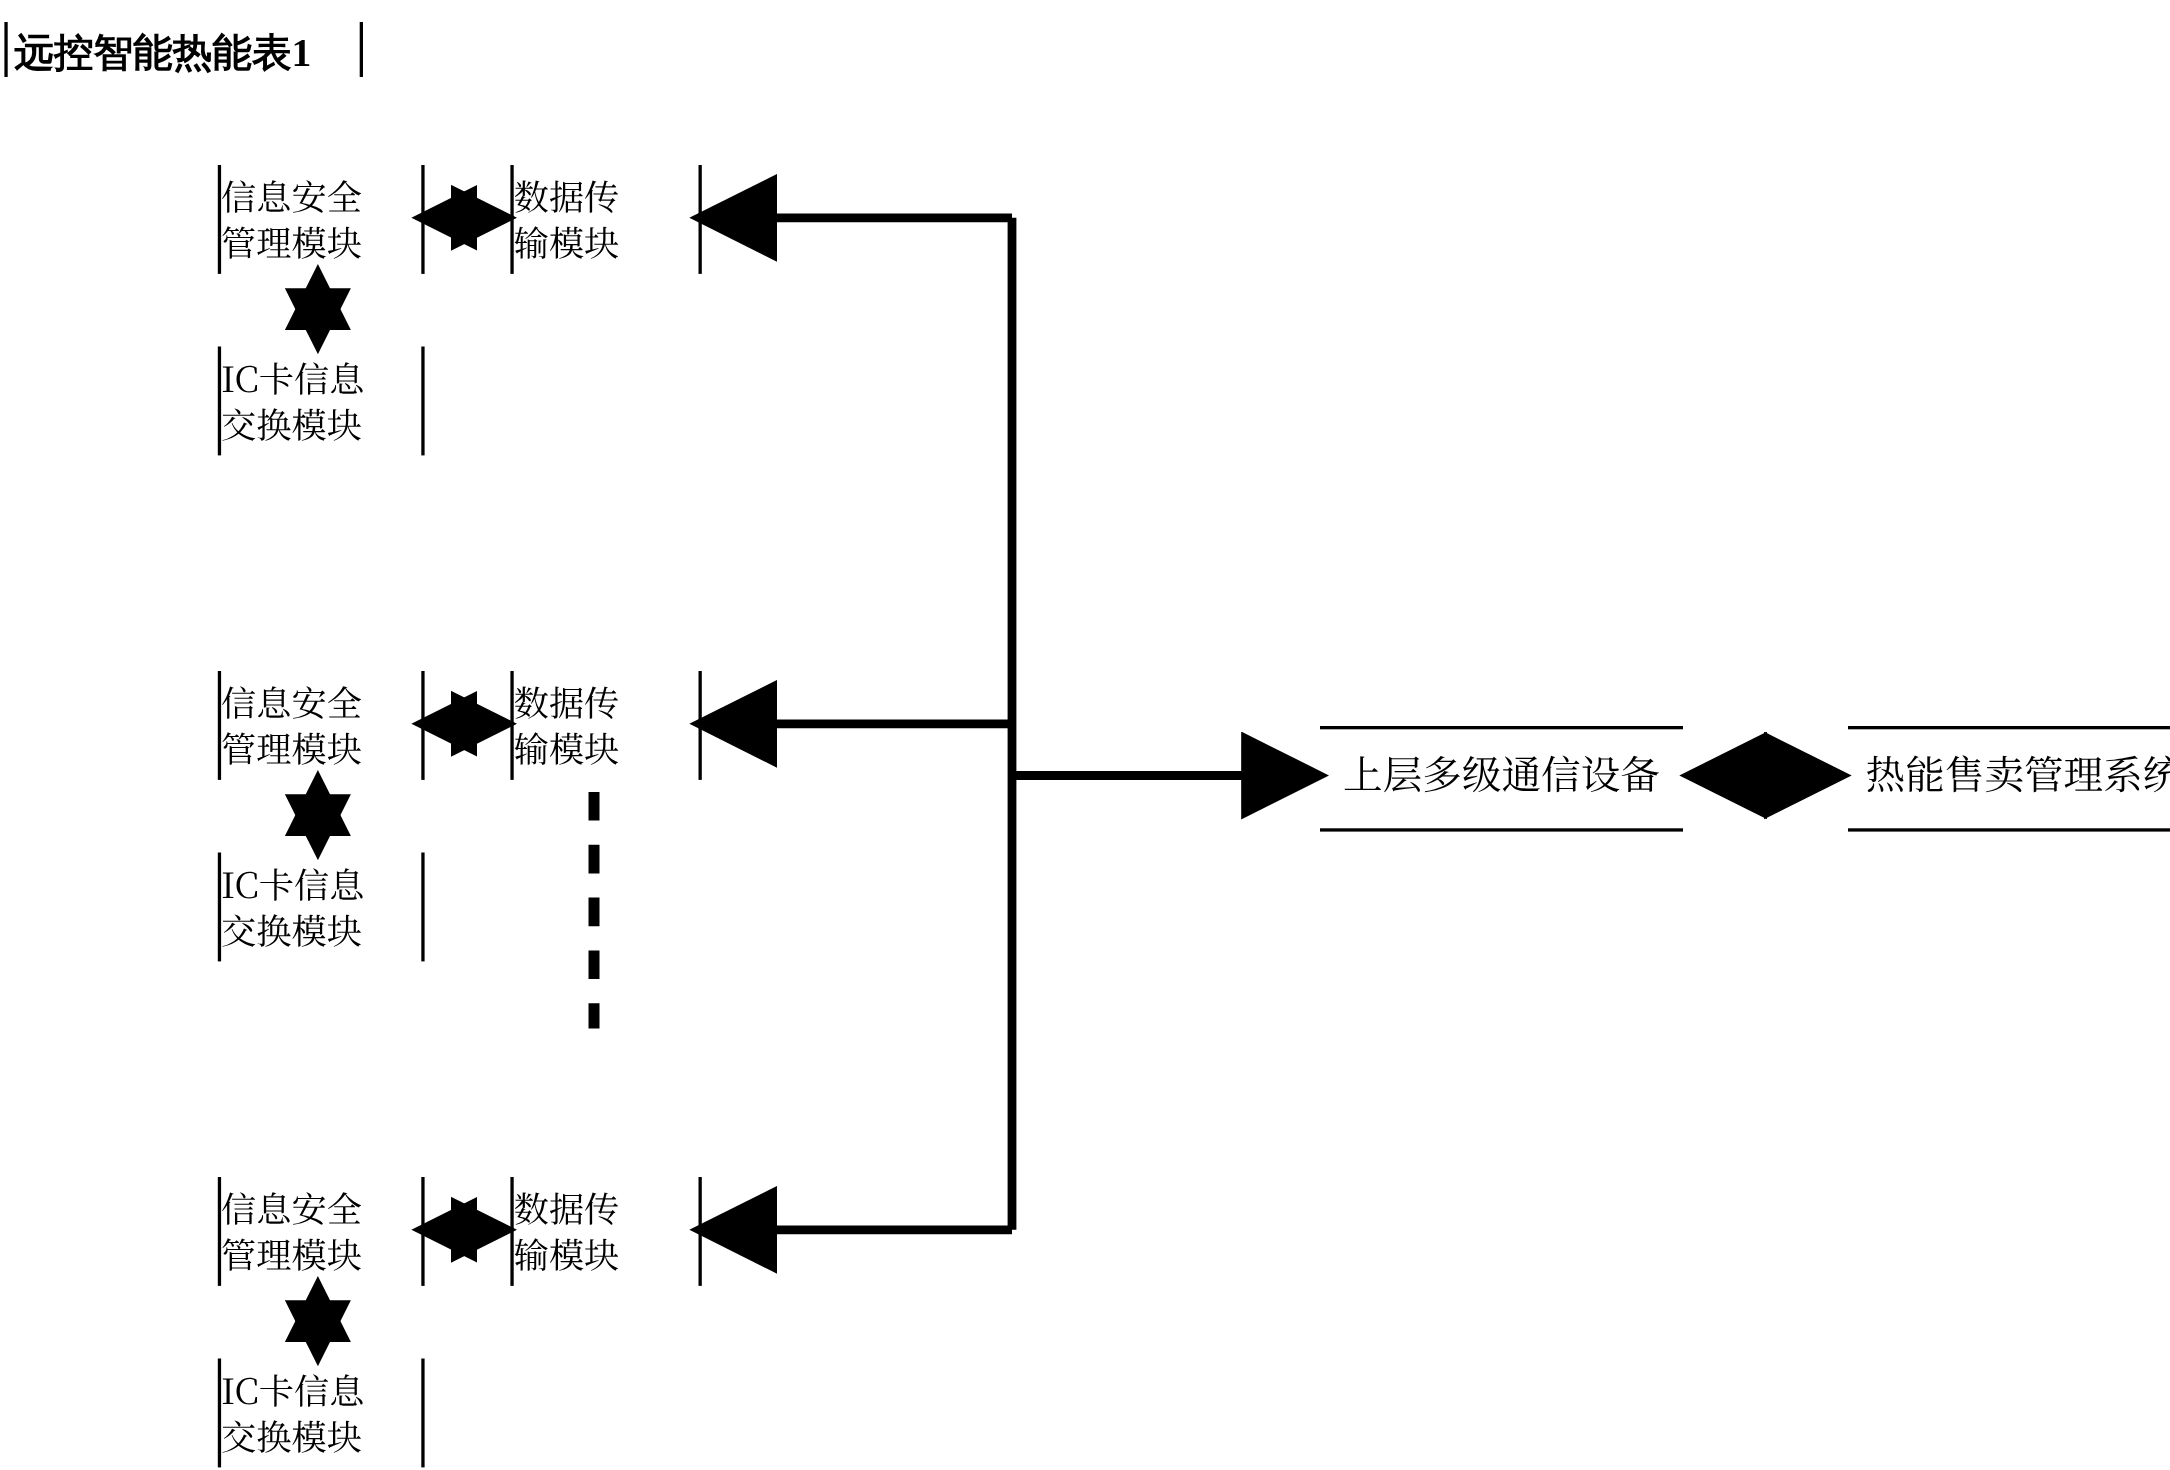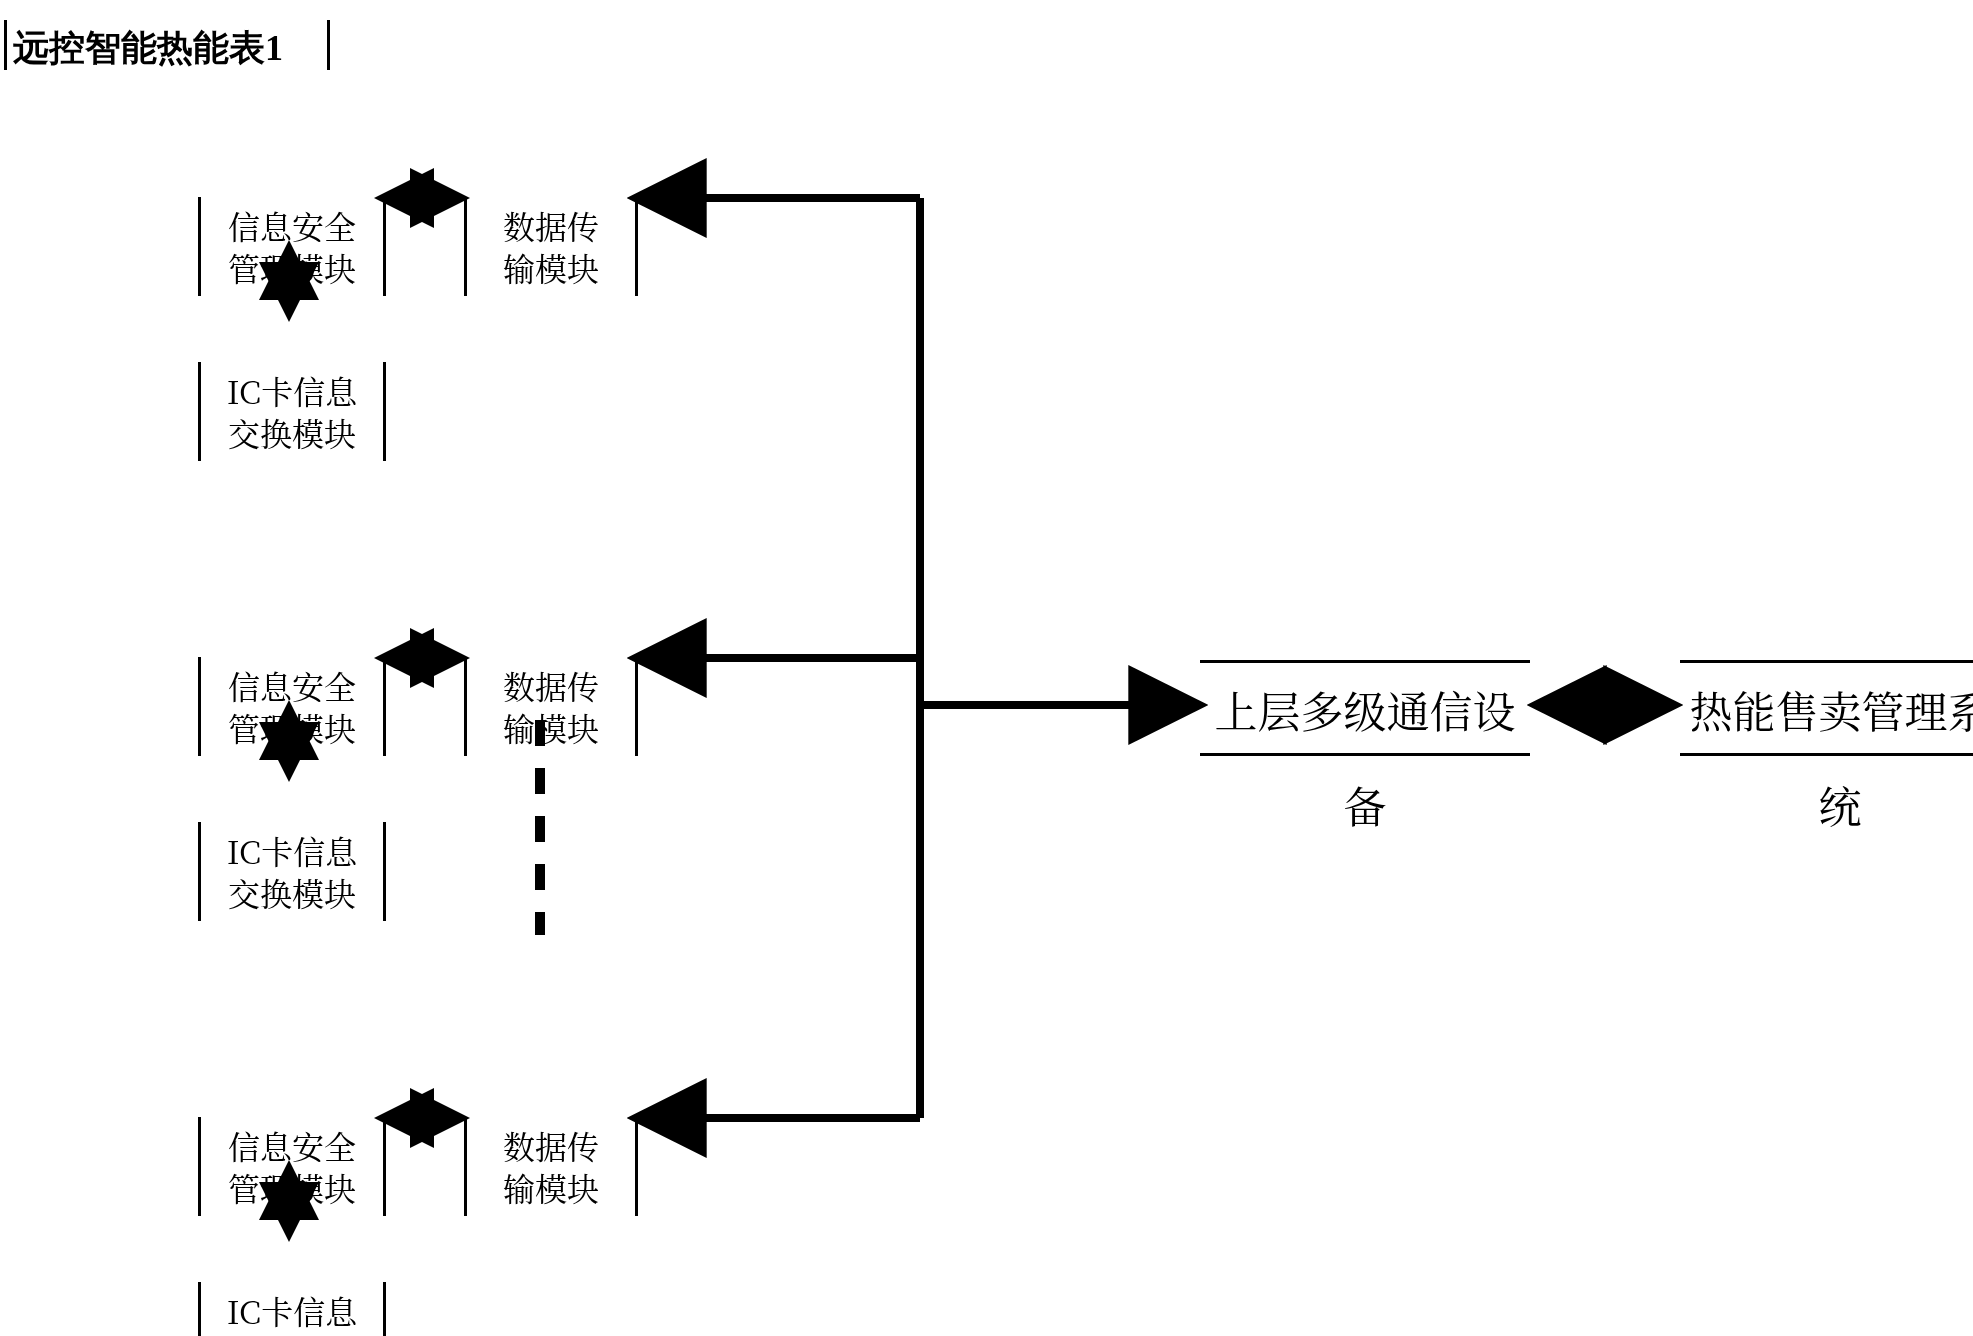--- a/index.html
+++ b/index.html
@@ -18,37 +18,35 @@
   }
   .title {
     font-size: 36px;
     font-weight: bold;
     font-family: "SimSun", serif;
   }
   .box {
     position: absolute;
     border-left: 3px solid #000;
     border-right: 3px solid #000;
-    text-align: center;
     font-size: 32px;
     line-height: 1.3;
     padding: 8px 0;
-    margin-top: 47px;
   }
   .titlebox {
     position: absolute;
     border-left: 3px solid #000;
     border-right: 3px solid #000;
   }
   .rightbox {
     position: absolute;
     border-top: 3px solid #000;
     border-bottom: 3px solid #000;
     text-align: center;
-    font-size: 43px;
+    font-size: 36px;
     line-height: 2.2;
   }
   svg.overlay {
     position: absolute;
     left: 0; top: 0;
     width: 1973px;
     height: 1336px;
     pointer-events: none;
   }
 </style>

